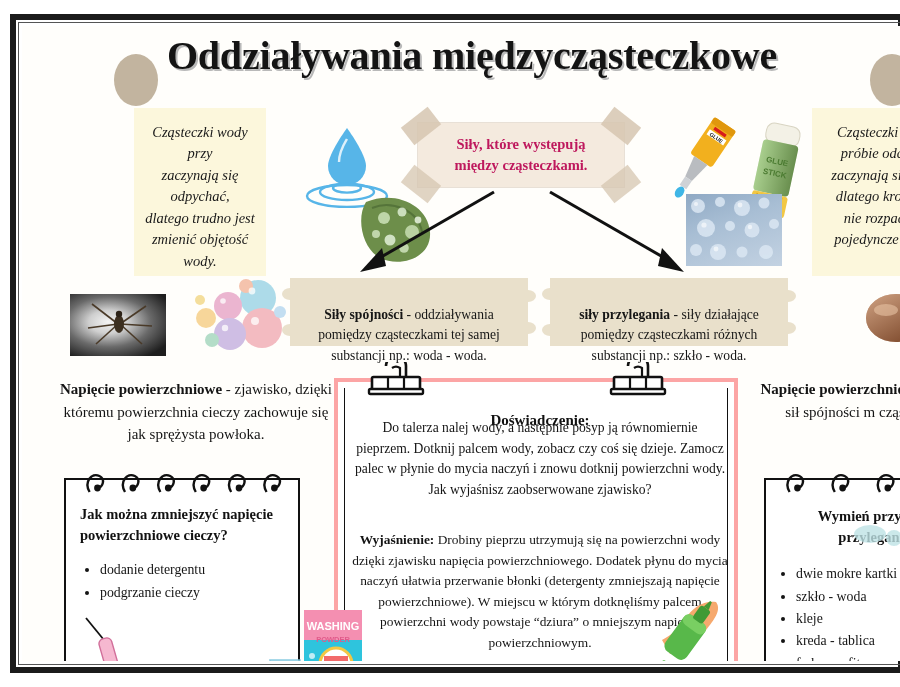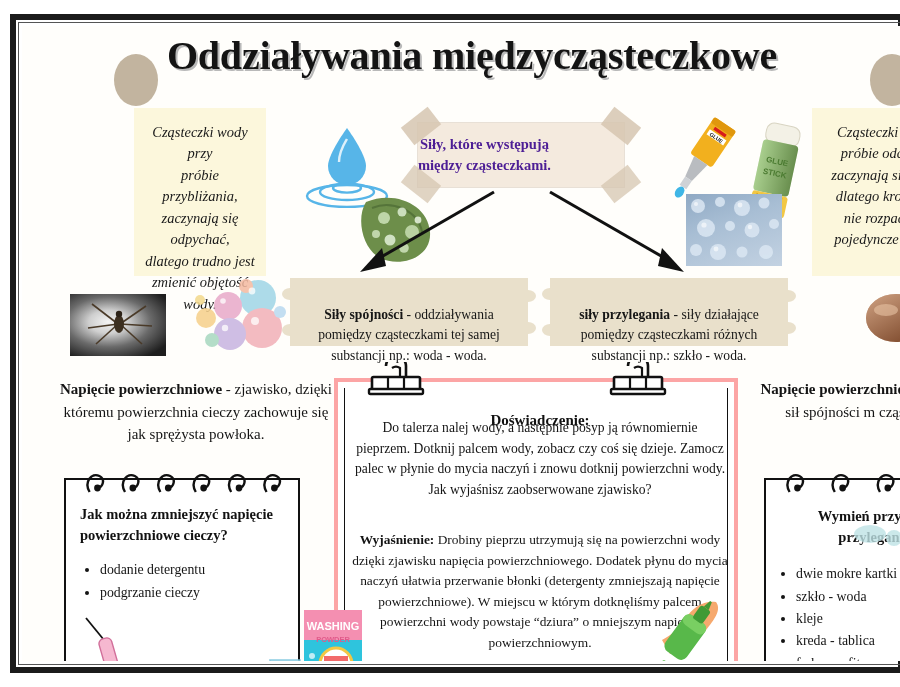--- a/index.html
+++ b/index.html
@@ -47,23 +47,23 @@
     padding:14px 10px;box-sizing:border-box;font-style:italic;
   }
   .cream-left{left:112px;top:82px;width:132px;height:168px;}
   .cream-right{left:790px;top:82px;width:132px;height:168px;}
   .cream-left .t,.cream-right .t{display:block;}
 
   
   .tape-box{
     position:absolute;left:396px;top:97px;width:206px;height:64px;
     background:#f4eade;
-    display:flex;align-items:center;justify-content:flex-start;
+    display:flex;align-items:center;justify-content:center;
     text-align:center;font-weight:bold;font-size:14.5px;
-    line-height:1.42;color:#4c1d95;
+    line-height:1.42;color:#be185d;
     box-shadow:0 0 0 1px rgba(190,170,145,.35);
   }
   .tape-box:before,.tape-box:after{
     content:"";position:absolute;width:34px;height:22px;
     background:rgba(214,198,176,.85);
   }
   .tape-box:before{left:-14px;top:-8px;transform:rotate(-38deg);}
   .tape-box:after{right:-14px;top:-8px;transform:rotate(38deg);}
   .tape-box .corner-bl,.tape-box .corner-br{
     position:absolute;width:34px;height:22px;background:rgba(214,198,176,.75);
@@ -185,21 +185,20 @@
 
   <div class="canvas">
 
     <div class="bg-tan-circle" style="left:92px;top:28px;width:44px;height:52px;"></div>
     <div class="bg-tan-circle" style="left:848px;top:28px;width:44px;height:52px;"></div>
 
     <div class="title">Oddziaływania międzycząsteczkowe</div>
 
     <div class="cream cream-left">
       <span class="t">Cząsteczki wody przy</span>
-      <span class="t">próbie przybliżania,</span>
       <span class="t">zaczynają się odpychać,</span>
       <span class="t">dlatego trudno jest</span>
       <span class="t">zmienić objętość wody.</span>
     </div>
 
     <div class="cream cream-right">
       <span class="t">Cząsteczki wo</span>
       <span class="t">próbie oddal</span>
       <span class="t">zaczynają się pr</span>
       <span class="t">dlatego kropla</span>

